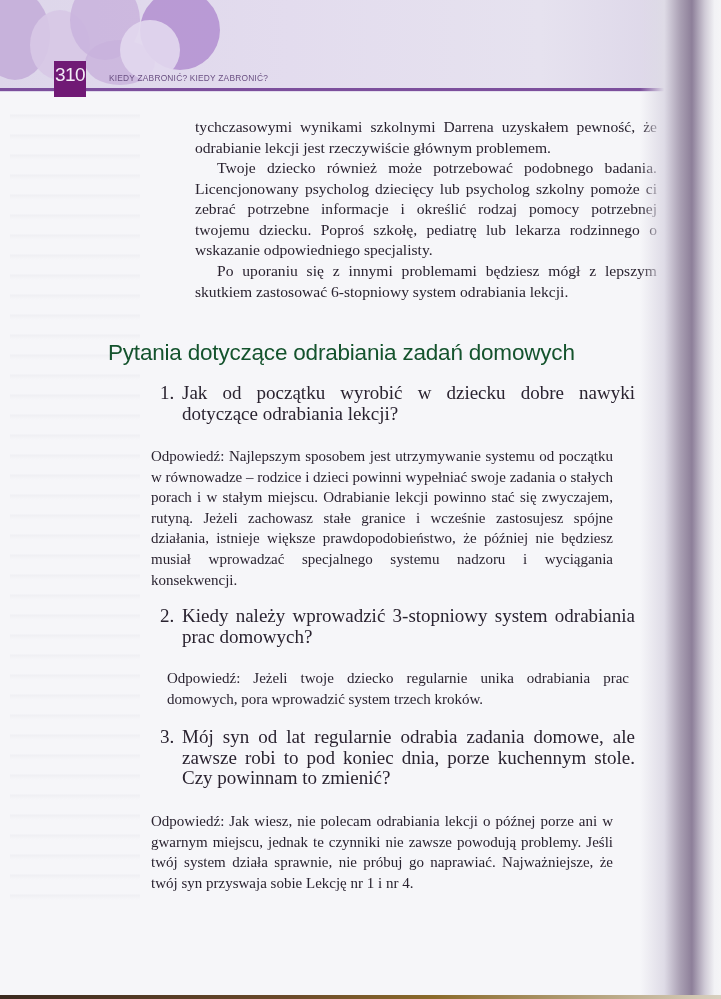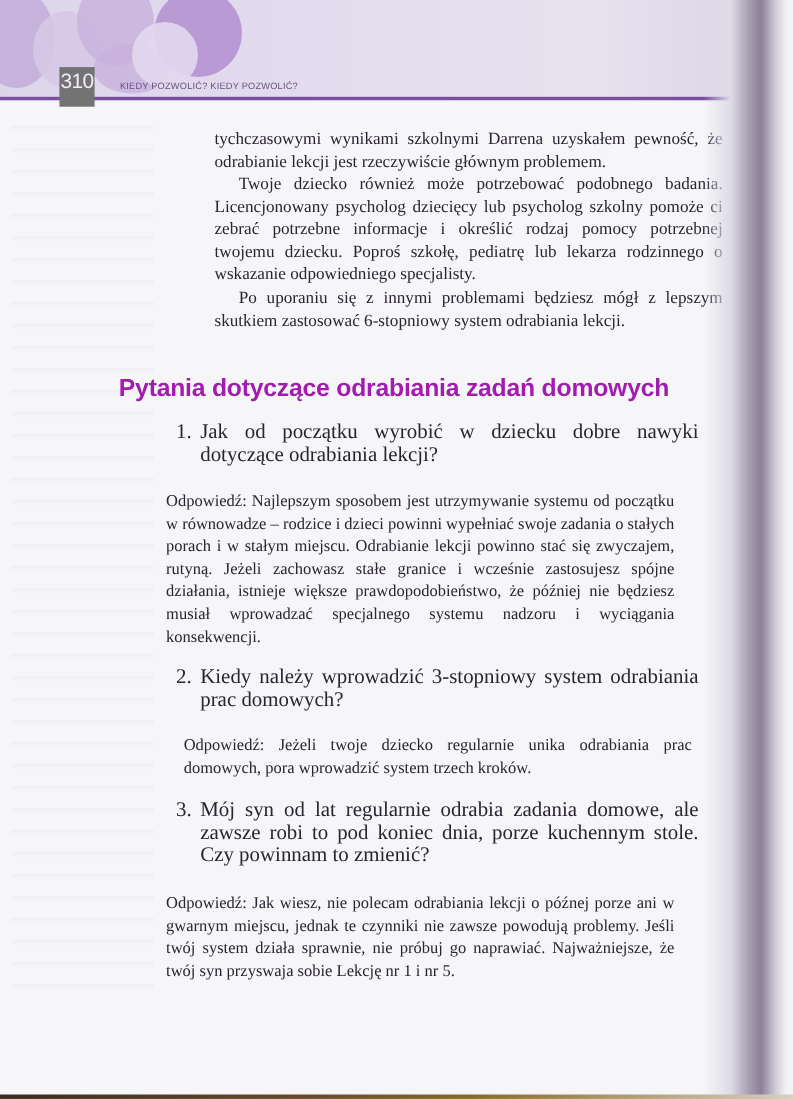--- a/index.html
+++ b/index.html
@@ -20,21 +20,21 @@
     .blob3 { left: 70px; top: -20px; width: 70px; height: 80px; background: #c9b3dd; opacity: .85; }
     .blob4 { left: 140px; top: -10px; width: 80px; height: 80px; background: #b592d2; opacity: .9; }
     .blob5 { left: 120px; top: 20px; width: 60px; height: 60px; background: #e2d8ee; opacity: .9; }
     .blob6 { left: 85px; top: 40px; width: 70px; height: 45px; background: #c8b1dc; opacity: .8; }
     .header-rule {
       position: absolute; left: 0; top: 88px; width: 700px; height: 3px;
       background: #7c4f9c;
     }
     .page-number-box {
       position: absolute; left: 54px; top: 61px; width: 32px; height: 36px;
-      background: #737373;
+      background: #701a75;
       color: #f3ecf7; font-family: "Liberation Sans", sans-serif;
       font-size: 19px; line-height: 28px; text-align: center; letter-spacing: -0.5px;
     }
     .running-head {
       position: absolute; left: 109px; top: 73px;
       font-family: "Liberation Sans", sans-serif; font-size: 8.4px;
       color: #6a4f82; letter-spacing: 0.2px;
     }
     .spine-shadow {
       position: absolute; left: 640px; top: 0; width: 81px; height: 999px;
@@ -42,21 +42,21 @@
         rgba(246,246,249,0) 0%, #dedbe6 30%, #a99fb3 50%, #8d7f99 64%, #cfcad6 80%, #f2f2f5 92%, #f5f5f7 100%);
     }
     .text-block {
       position: absolute; left: 151px; width: 462px;
       font-size: 15.6px; line-height: 20.6px; text-align: justify; margin-left: 44px;
     }
     .indent { text-indent: 22px; }
     .section-heading {
       position: absolute; left: 108px; top: 340px; width: 510px;
       font-family: "Liberation Sans", "DejaVu Sans", sans-serif;
-      font-weight: bold; font-size: 22.5px; color: #a21caf; letter-spacing: -0.2px;
+      font-weight: normal; font-size: 22.5px; color: #14532d; letter-spacing: -0.2px;
     }
     .question {
       position: absolute; left: 160px; width: 453px;
       font-size: 19px; line-height: 20.6px; text-align: justify;
       padding-left: 22px; text-indent: -22px;
     }
     .q-num { display: inline-block; width: 22px; text-indent: 0; }
     .answer {
       position: absolute; left: 151px; width: 462px;
       font-size: 15px; line-height: 20.6px; text-align: justify;
@@ -77,21 +77,21 @@
 <div class="header-band">
   <div class="photo-blob blob1"></div>
   <div class="photo-blob blob2"></div>
   <div class="photo-blob blob3"></div>
   <div class="photo-blob blob6"></div>
   <div class="photo-blob blob4"></div>
   <div class="photo-blob blob5"></div>
 </div>
 <div class="header-rule"></div>
 <div class="page-number-box">310</div>
-<div class="running-head">KIEDY POZWOLIĆ? KIEDY POZWOLIĆ?</div>
+<div class="running-head">KIEDY ZABRONIĆ? KIEDY ZABRONIĆ?</div>
 
 <div class="margin-ghost"></div>
 
 <div class="text-block" style="top:117px;">tychczasowymi wynikami szkolnymi Darrena uzyskałem pewność, że odrabianie lekcji jest rzeczywiście głównym problemem.</div>
 <div class="text-block indent" style="top:158px;">Twoje dziecko również może potrzebować podobnego badania. Licencjonowany psycholog dziecięcy lub psycholog szkolny pomoże ci zebrać potrzebne informacje i określić rodzaj pomocy potrzebnej twojemu dziecku. Poproś szkołę, pediatrę lub lekarza rodzinnego o wskazanie odpowiedniego specjalisty.</div>
 <div class="text-block indent" style="top:261px;">Po uporaniu się z innymi problemami będziesz mógł z lepszym skutkiem zastosować 6-stopniowy system odrabiania lekcji.</div>
 
 <div class="section-heading">Pytania dotyczące odrabiania zadań domowych</div>
 
 <div class="question" style="top:383px;">
@@ -100,16 +100,16 @@
 <div class="answer" style="top:446px;">Odpowiedź: Najlepszym sposobem jest utrzymywanie systemu od początku w równowadze – rodzice i dzieci powinni wypełniać swoje zadania o stałych porach i w stałym miejscu. Odrabianie lekcji powinno stać się zwyczajem, rutyną. Jeżeli zachowasz stałe granice i wcześnie zastosujesz spójne działania, istnieje większe prawdopodobieństwo, że później nie będziesz musiał wprowadzać specjalnego systemu nadzoru i wyciągania konsekwencji.</div>
 
 <div class="question" style="top:606px;">
   <span class="q-num">2.</span><span>Kiedy należy wprowadzić 3-stopniowy system odrabiania prac domowych?</span>
 </div>
 <div class="answer" style="top:668px;margin-left:16px;">Odpowiedź: Jeżeli twoje dziecko regularnie unika odrabiania prac domowych, pora wprowadzić system trzech kroków.</div>
 
 <div class="question" style="top:727px;">
   <span class="q-num">3.</span><span>Mój syn od lat regularnie odrabia zadania domowe, ale zawsze robi to pod koniec dnia, porze kuchennym stole. Czy powinnam to zmienić?</span>
 </div>
-<div class="answer" style="top:811px;">Odpowiedź: Jak wiesz, nie polecam odrabiania lekcji o późnej porze ani w gwarnym miejscu, jednak te czynniki nie zawsze powodują problemy. Jeśli twój system działa sprawnie, nie próbuj go naprawiać. Najważniejsze, że twój syn przyswaja sobie Lekcję nr 1 i nr 5.</div>
+<div class="answer" style="top:811px;">Odpowiedź: Jak wiesz, nie polecam odrabiania lekcji o późnej porze ani w gwarnym miejscu, jednak te czynniki nie zawsze powodują problemy. Jeśli twój system działa sprawnie, nie próbuj go naprawiać. Najważniejsze, że twój syn przyswaja sobie Lekcję nr 1 i nr 4.</div>
 
 <div class="spine-shadow"></div>
 <div class="bottom-edge"></div>
 
 </body></html>

